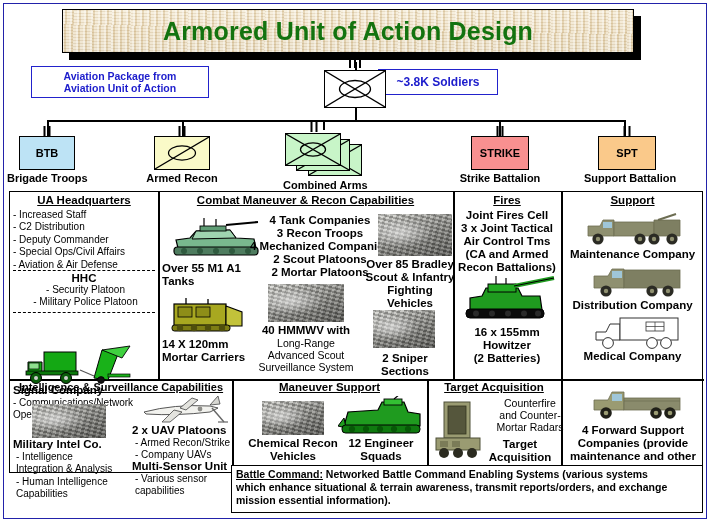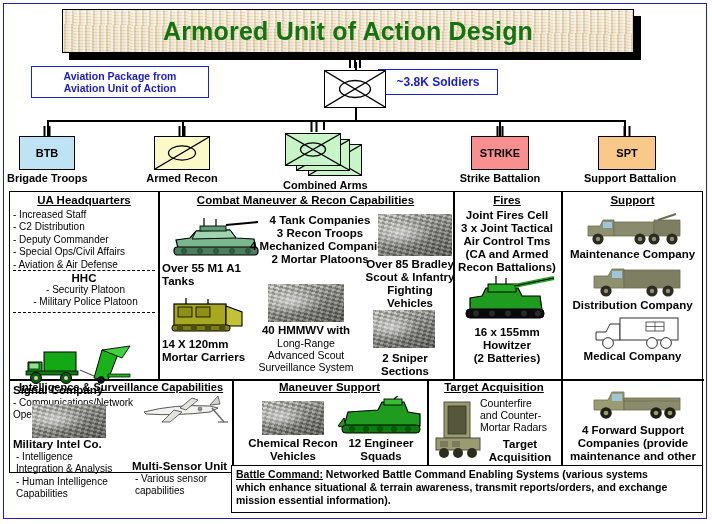--- a/index.html
+++ b/index.html
@@ -320,20 +320,21 @@
     </div>
     <div class="big" style="position:absolute;left:152px;top:70px;width:96px;">
       <div>Over 55 M1 A1</div>
       <div>Tanks</div>
     </div>
 
     <div style="position:absolute;left:230px;top:22px;width:160px;text-align:center;" class="big">
       <div>4 Tank Companies</div>
       <div>3 Recon Troops</div>
       <div>4 Mechanized Companies</div>
+      <div>2 Scout Platoons</div>
       <div>2 Mortar Platoons</div>
     </div>
 
     <div class="photo" style="left:368px;top:22px;width:74px;height:42px;"></div>
     <div class="big" style="position:absolute;left:354px;top:66px;width:92px;text-align:center;">
       <div>Over 85 Bradley</div>
       <div>Scout &amp; Infantry</div>
       <div>Fighting Vehicles</div>
     </div>
 
@@ -471,20 +472,27 @@
       <svg width="94" height="36" viewBox="0 0 94 36">
         <path d="M10 20 Q40 12 76 14 L84 16 L76 20 Q42 24 12 22 Z" fill="#f2f2ee" stroke="#444" stroke-width=".9"></path>
         <path d="M40 18 L28 30 L36 30 L48 20 Z" fill="#e3e3de" stroke="#444" stroke-width=".8"></path>
         <path d="M46 16 L58 6 L64 8 L52 18 Z" fill="#e3e3de" stroke="#444" stroke-width=".8"></path>
         <path d="M76 13 L84 4 L86 12 Z" fill="#d7d7d2" stroke="#444" stroke-width=".8"></path>
         <line x1="78" y1="16" x2="90" y2="30" stroke="#666" stroke-width="1.4"></line>
         <line x1="84" y1="30" x2="94" y2="30" stroke="#666" stroke-width="1.2"></line>
         <circle cx="66" cy="17" r="2.4" fill="#8d8d88"></circle>
       </svg>
     </div>
+    <div style="position:absolute;left:122px;top:232px;width:100px;">
+      <div class="big">2 x UAV Platoons</div>
+      <div class="bullets">
+        <div>- Armed Recon/Strike</div>
+        <div>- Company UAVs</div>
+      </div>
+    </div>
     <div style="position:absolute;left:122px;top:268px;width:100px;">
       <div class="big">Multi-Sensor Unit</div>
       <div class="bullets">
         <div>- Various sensor</div>
         <div>capabilities</div>
       </div>
     </div>
 
     <div class="cell" style="left:222px;top:189px;width:195px;">
       <div class="panel-title">Maneuver Support</div>
@@ -522,21 +530,21 @@
         <rect x="14" y="2" width="26" height="36" fill="#9a9b72" stroke="#4f5038" stroke-width="1"></rect>
         <rect x="18" y="6" width="18" height="28" fill="#55563c" stroke="#34351f" stroke-width=".8"></rect>
         <rect x="6" y="38" width="44" height="12" fill="#9a9b72" stroke="#4f5038" stroke-width="1"></rect>
         <rect x="10" y="41" width="8" height="6" fill="#7b7c58"></rect>
         <rect x="22" y="41" width="8" height="6" fill="#7b7c58"></rect>
         <circle cx="14" cy="53" r="5" fill="#2b2b20"></circle>
         <circle cx="28" cy="53" r="5" fill="#2b2b20"></circle>
         <circle cx="42" cy="53" r="5" fill="#2b2b20"></circle>
       </svg>
     </div>
-    <div style="position:absolute;left:470px;top:205px;width:80px;">
+    <div style="position:absolute;left:480px;top:205px;width:80px;text-align:center;">
       <div class="med">Counterfire</div>
       <div class="med">and Counter-</div>
       <div class="med">Mortar Radars</div>
     </div>
     <div class="big" style="position:absolute;left:470px;top:246px;width:80px;text-align:center;">
       <div>Target</div>
       <div>Acquisition</div>
       <div>Platoon</div>
     </div>
 

